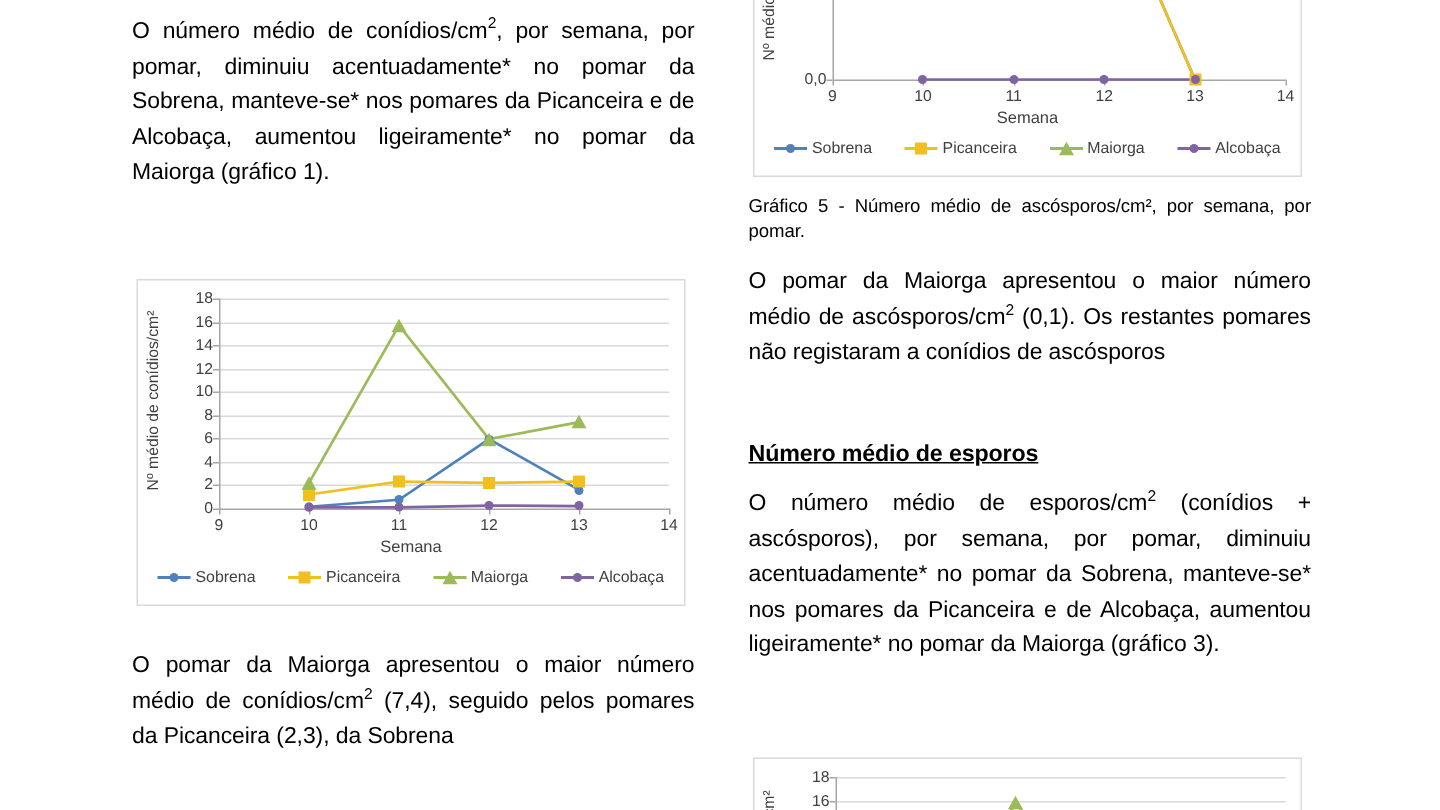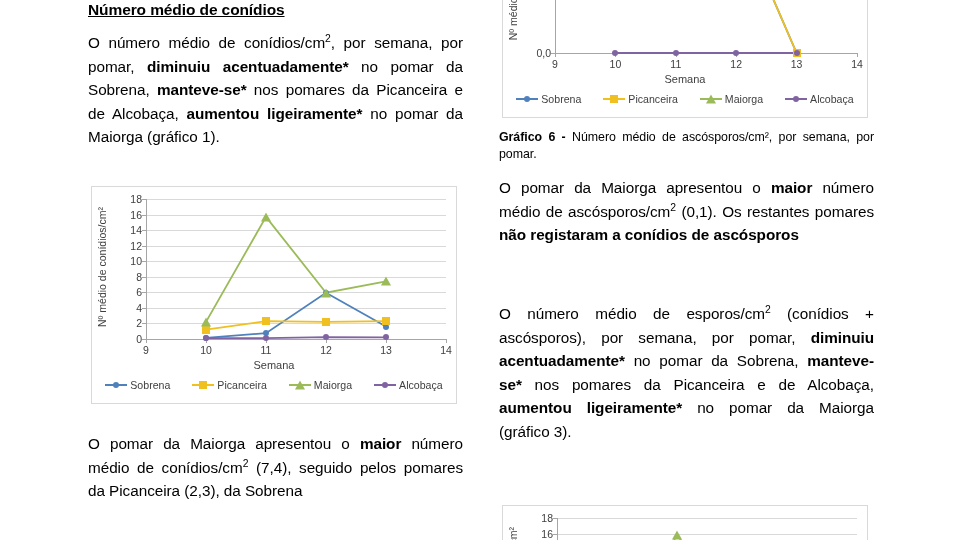--- a/index.html
+++ b/index.html
@@ -37,21 +37,21 @@
     letter-spacing: -0.1px;
   }
   p.body-text {
     font-size: 15.3px;
     line-height: 23.6px;
     margin: 6px 0 0 0;
     text-align: justify;
     letter-spacing: -0.05px;
   }
   p.body-text.first { margin-top: 9px; }
-  .b { font-weight: bold; }
+  .b { font-weight: normal; }
   sup { font-size: 0.68em; vertical-align: super; line-height: 0; }
 
   p.caption {
     font-size: 12.4px;
     line-height: 16.6px;
     margin: 0;
     text-align: justify;
     letter-spacing: -0.05px;
   }
 
@@ -159,21 +159,20 @@
     border-right: 5px solid transparent;
   }
   svg.series-svg { position: absolute; inset: 0; overflow: visible; }
 </style>
 </head>
 <body>
 
 <div class="page">
 
   <div class="col col-left">
-    <h2 class="section-heading">Número médio de conídios</h2>
 
     <p class="body-text first"><span>O número médio de conídios/cm</span><sup>2</sup><span>, por semana, por pomar, </span><span class="b">diminuiu acentuadamente*</span><span> no pomar da Sobrena, </span><span class="b">manteve-se*</span><span> nos pomares da Picanceira e de Alcobaça, </span><span class="b">aumentou ligeiramente*</span><span> no pomar da Maiorga (gráfico 1).</span></p>
   </div>
 
   <div class="chart-box" id="chart1-box" style="left:91px; top:186px; width:366px; height:218px;">
     <div class="chart-inner">
         <div class="plot" style="left: 54px; top: 12px; width: 300px; height: 140px;">
           <div class="ytick" style="top: 140px;">0</div>
           <div class="ytickmark" style="top: 140px;"></div>
           <div class="gridline" style="top: 124.444px;"></div>
@@ -401,26 +400,27 @@
                 <div class="mk-circle" style="background: rgb(128, 100, 162);"></div>
               </span>
             </span>
             <span>Alcobaça</span>
           </div>
         </div>
       </div>
   </div>
 
   <div class="col col-right" style="top:129px;">
-    <p class="caption"><span class="b">Gráfico 6 - </span><span>Número médio de ascósporos/cm², por semana, por pomar.</span></p>
+    <p class="caption"><span class="b">Gráfico 5 - </span><span>Número médio de ascósporos/cm², por semana, por pomar.</span></p>
 
     <p class="body-text" style="margin-top:14px;"><span>O pomar da Maiorga apresentou o </span><span class="b">maior</span><span> número médio de ascósporos/cm</span><sup>2</sup><span> (0,1). Os restantes pomares </span><span class="b">não registaram a conídios de ascósporos</span></p>
   </div>
 
   <div class="col col-right" style="top:293px;">
+    <h2 class="section-heading">Número médio de esporos</h2>
 
     <p class="body-text first"><span>O número médio de esporos/cm</span><sup>2</sup><span> (conídios + ascósporos), por semana, por pomar, </span><span class="b">diminuiu acentuadamente*</span><span> no pomar da Sobrena, </span><span class="b">manteve-se*</span><span> nos pomares da Picanceira e de Alcobaça, </span><span class="b">aumentou ligeiramente*</span><span> no pomar da Maiorga (gráfico 3).</span></p>
   </div>
 
   <div class="chart-box" id="chart3-box" style="left:502px; top:505px; width:366px; height:218px;">
     <div class="chart-inner">
         <div class="plot" style="left: 54px; top: 12px; width: 300px; height: 140px;">
           <div class="gridline" style="top: 15.5556px;"></div>
           <div class="ytick" style="top: 15.5556px;">16</div>
           <div class="ytickmark" style="top: 15.5556px;"></div>

